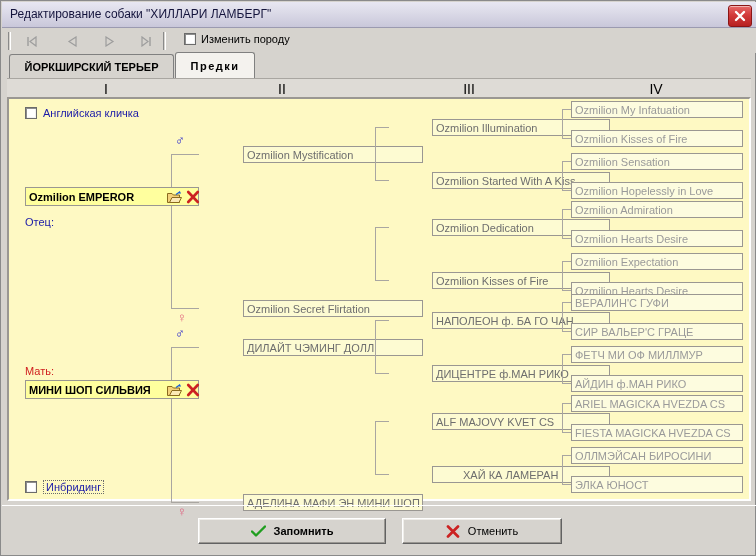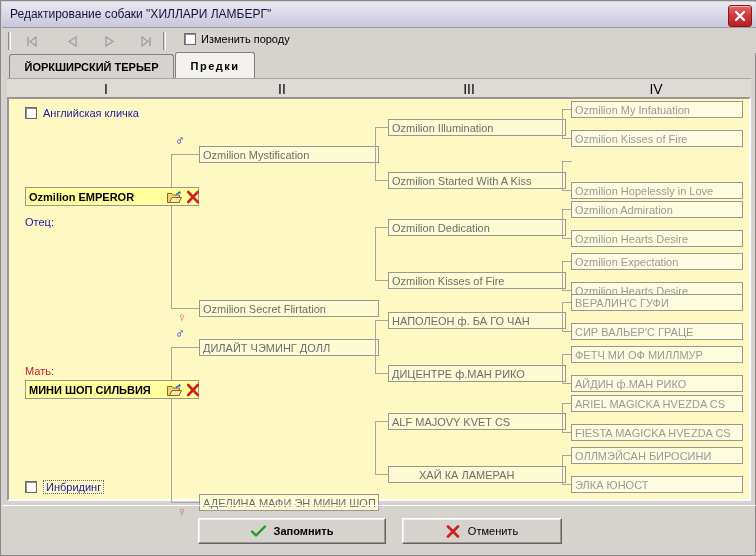--- a/index.html
+++ b/index.html
@@ -129,20 +129,21 @@
     color:#000;font-weight:bold;
     height:19px;
     cursor:text;
   }
   .gen23{
     background:#fdfbd2;
     border:1px solid #9a9792;
     color:#6e6e6e;
     height:17px;
     cursor:text;
+    margin-left:44px;
   }
   .gen4{
     background:#fdfcdf;
     border:1px solid #9a9792;
     color:#9a9a9a;
     height:17px;
     cursor:text;
     text-align:center;
   }
   .plabel{
@@ -299,20 +300,21 @@
     <div class="conn" style="left:553px;top:110px;width:1px;height:29px;border-left-width:1px;"></div>
     <div class="conn" style="left:553px;top:110px;width:10px;height:1px;border-top-width:1px;"></div>
     <div class="conn" style="left:553px;top:139px;width:10px;height:1px;border-top-width:1px;"></div>
 
     <div class="conn" style="left:553px;top:162px;width:1px;height:29px;border-left-width:1px;"></div>
     <div class="conn" style="left:553px;top:162px;width:10px;height:1px;border-top-width:1px;"></div>
     <div class="conn" style="left:553px;top:191px;width:10px;height:1px;border-top-width:1px;"></div>
 
     <div class="pbox gen4" style="left:562px;top:2px;width:172px;">Ozmilion My Infatuation</div>
     <div class="pbox gen4" style="left:562px;top:31px;width:172px;">Ozmilion Kisses of Fire</div>
+    <div class="pbox gen4" style="left:562px;top:54px;width:172px;">Ozmilion Sensation</div>
     <div class="pbox gen4" style="left:562px;top:83px;width:172px;">Ozmilion Hopelessly in Love</div>
     <div class="pbox gen4" style="left:562px;top:102px;width:172px;">Ozmilion Admiration</div>
     <div class="pbox gen4" style="left:562px;top:131px;width:172px;">Ozmilion Hearts Desire</div>
     <div class="pbox gen4" style="left:562px;top:154px;width:172px;">Ozmilion Expectation</div>
     <div class="pbox gen4" style="left:562px;top:183px;width:172px;">Ozmilion Hearts Desire</div>
 
     <div class="conn" style="left:162px;top:248px;width:1px;height:155px;border-left-width:1px;"></div>
     <div class="conn" style="left:162px;top:248px;width:28px;height:1px;border-top-width:1px;"></div>
     <div class="conn" style="left:162px;top:403px;width:28px;height:1px;border-top-width:1px;"></div>
 

